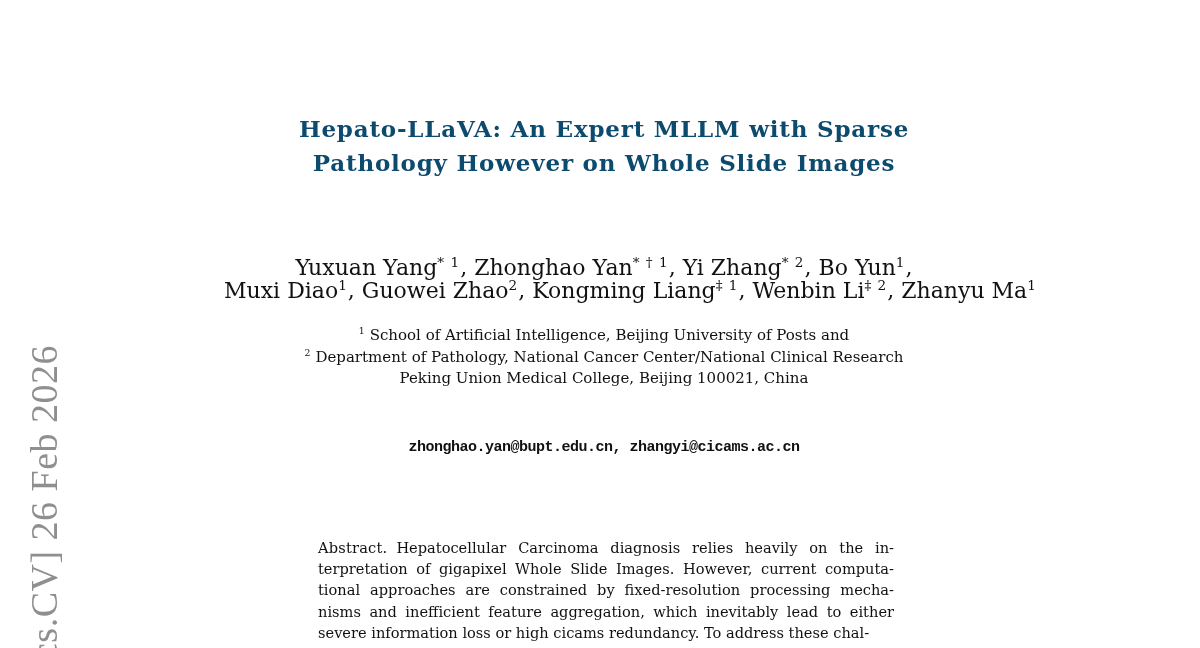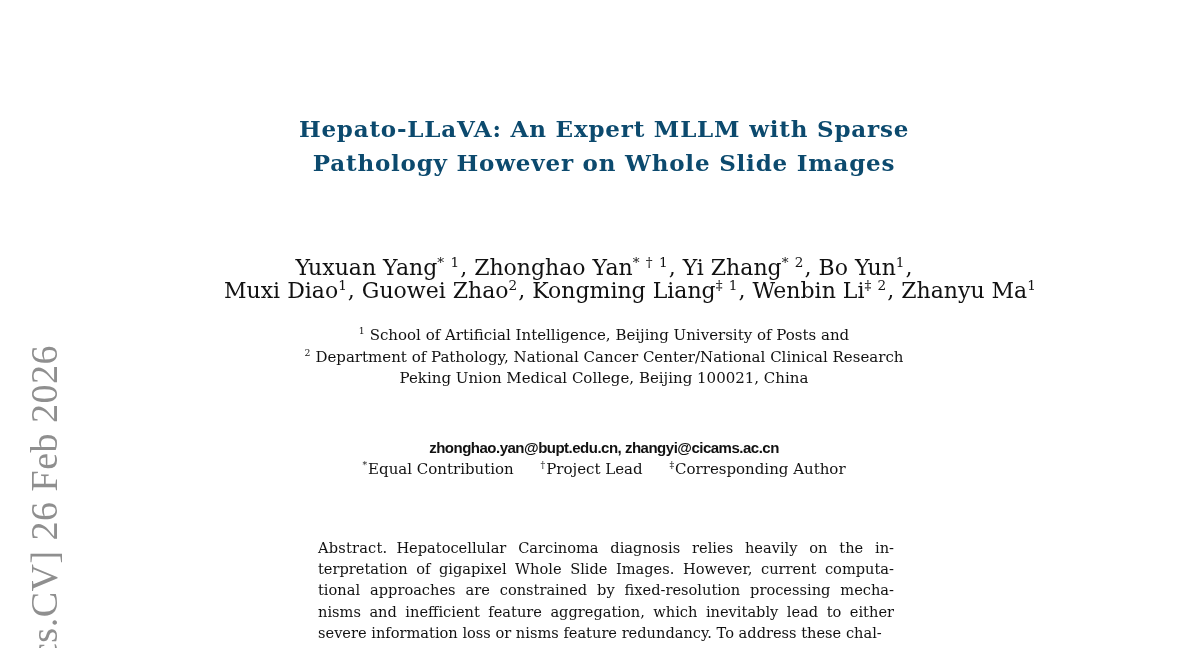--- a/index.html
+++ b/index.html
@@ -74,21 +74,21 @@
     font-size: 15px;
     line-height: 21.5px;
   }
   .affil-block sup { margin-right: 4px; }
   .email-line {
     position: absolute;
     top: 438px;
     left: 274px;
     width: 660px;
     text-align: center;
-    font-family: Liberation Sans, sans-serif;
+    font-family: Liberation Mono, monospace;
     font-size: 15px;
     line-height: 19px;
     font-weight: bold;
     letter-spacing: -0.5px;
   }
   .notes-line {
     position: absolute;
     top: 459px;
     left: 274px;
     width: 660px;
@@ -149,27 +149,22 @@
   </div>
 
   <div class="affil-block">
     <div class="affil-line"><sup>1</sup><span>School of Artificial Intelligence, Beijing University of Posts and</span></div>
     <div class="affil-line"><sup>2</sup><span>Department of Pathology, National Cancer Center/National Clinical Research</span></div>
     <div class="affil-line"><span>Peking Union Medical College, Beijing 100021, China</span></div>
   </div>
 
   <div class="email-line">zhonghao.yan@bupt.edu.cn, zhangyi@cicams.ac.cn</div>
 
-  <div class="notes-line">
-    <span class="note-item"><sup>*</sup><span>Equal Contribution</span></span>
-    <span class="note-item"><sup>†</sup><span>Project Lead</span></span>
-    <span class="note-item"><sup>‡</sup><span>Corresponding Author</span></span>
-  </div>
 
   <div class="abstract-block">
     <div class="abs-line"><span class="abs-label">Abstract.</span><span>Hepatocellular Carcinoma diagnosis relies heavily on the in-</span></div>
     <div class="abs-line">terpretation of gigapixel Whole Slide Images. However, current computa-</div>
     <div class="abs-line">tional approaches are constrained by fixed-resolution processing mecha-</div>
     <div class="abs-line">nisms and inefficient feature aggregation, which inevitably lead to either</div>
-    <div class="abs-line last">severe information loss or nisms feature redundancy. To address these chal-</div>
+    <div class="abs-line last">severe information loss or high cicams redundancy. To address these chal-</div>
   </div>
 
 </div>
 
 </body></html>

